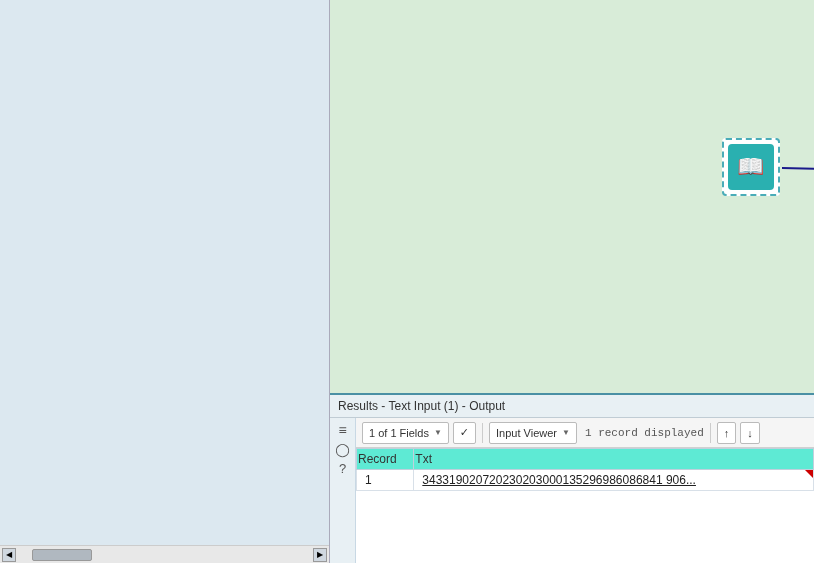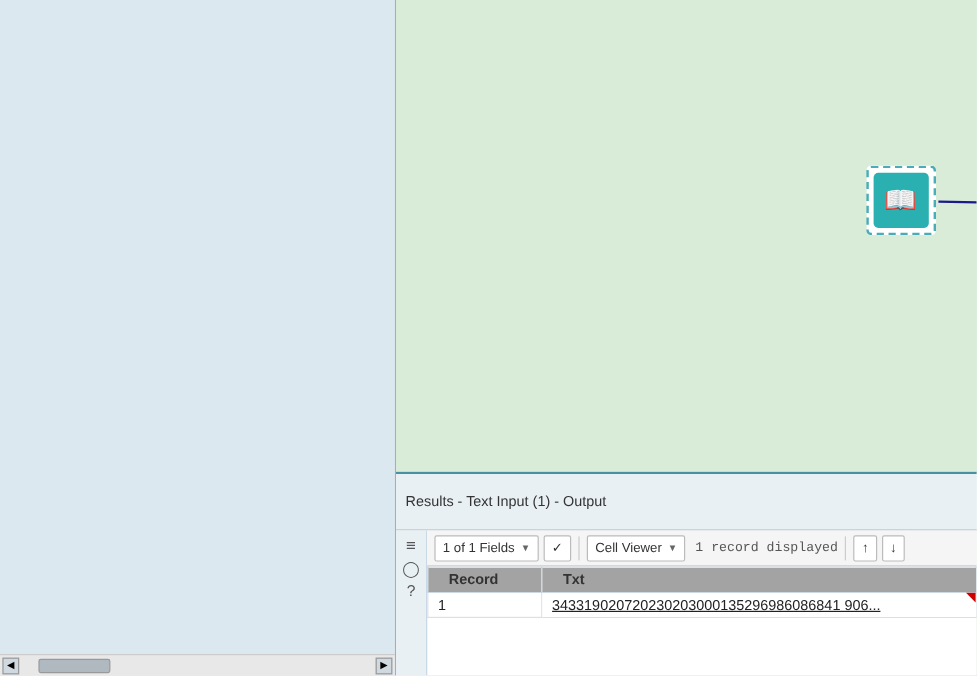--- a/index.html
+++ b/index.html
@@ -68,21 +68,21 @@
       background: #fff;
       border-top: 2px solid #4a90a4;
       height: 170px;
       display: flex;
       flex-direction: column;
     }
 
     .results-header {
       background: #e8f0f4;
       border-bottom: 1px solid #c0ccd4;
-      padding: 16px 8px;
+      padding: 4px 8px;
       font-size: 12px;
       color: #333;
       display: flex;
       align-items: center;
     }
 
     .results-toolbar {
       background: #f5f5f5;
       border-bottom: 1px solid #d0d0d0;
       padding: 3px 6px;
@@ -124,25 +124,25 @@
     .results-table {
       flex: 1;
       overflow: auto;
     }
     table {
       width: 100%;
       border-collapse: collapse;
       font-size: 12px;
     }
     thead th {
-      background: #a3a3a3;
+      background: #5eead4;
       border: 1px solid #c0d0dc;
-      padding: 3px 17px;
+      padding: 3px 1px;
       text-align: left;
-      font-weight: bold;
+      font-weight: normal;
       color: #333;
       position: sticky;
       top: 0;
     }
     tbody td {
       border: 1px solid #d8e0e8;
       padding: 3px 8px;
       color: #222;
       background: #fff;
     }
@@ -250,21 +250,21 @@
         <div class="results-toolbar">
           <button class="toolbar-btn">
             <span>1 of 1 Fields</span>
             <span class="dropdown-arrow">▼</span>
           </button>
           <button class="toolbar-btn">
             <span>✓</span>
           </button>
           <div class="toolbar-separator"></div>
           <button class="toolbar-btn">
-            <span>Cell Viewer</span>
+            <span>Input Viewer</span>
             <span class="dropdown-arrow">▼</span>
           </button>
           <span class="record-count-text">1 record displayed</span>
           <div class="toolbar-separator"></div>
           <button class="toolbar-btn">
             <span>↑</span>
           </button>
           <button class="toolbar-btn">
             <span>↓</span>
           </button>

